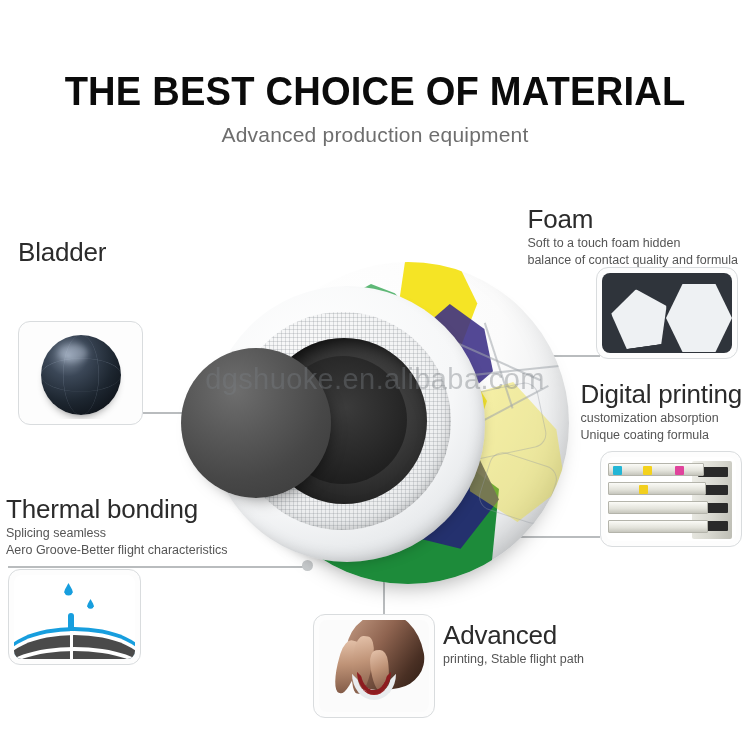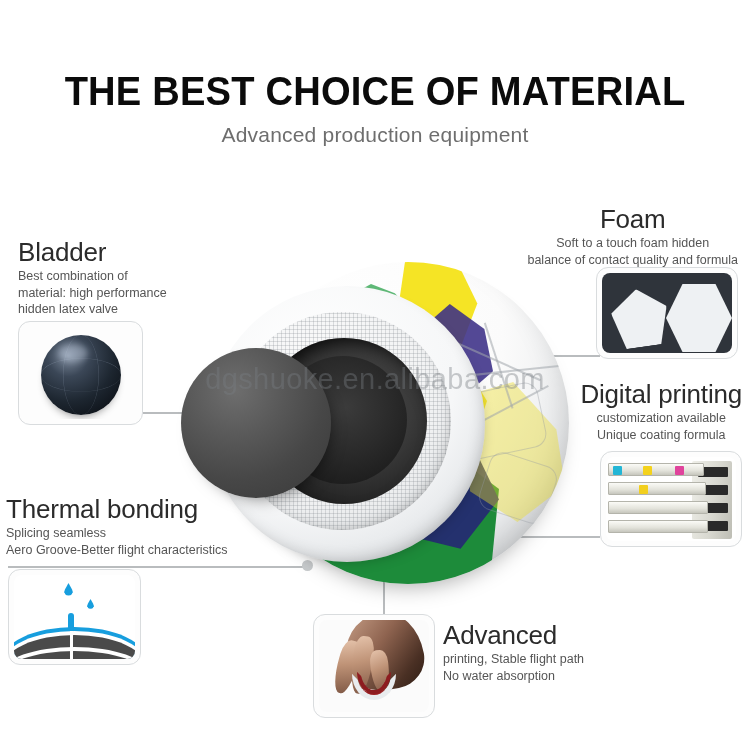--- a/index.html
+++ b/index.html
@@ -31,21 +31,21 @@
   }
 
   
   .label-block { position: absolute; }
   .label-h {
     font-size: 26px; color: #2b2b2b; font-weight: 400;
     line-height: 1.08; letter-spacing: -0.2px; white-space: nowrap;
   }
   .label-p { font-size: 12.5px; color: #555; line-height: 1.32; margin-top: 2px; }
   .label-p div { white-space: nowrap; }
-  .align-right { text-align: center; }
+  .align-right { text-align: left; }
   .align-left  { text-align: left; }
 
   #txt-bladder   { left: 18px;  top: 230px; }
   #txt-foam      { right: 12px; top: 197px; }
   #txt-digital   { right: 8px;  top: 372px; }
   #txt-thermal   { left: 6px;   top: 487px; }
   #txt-leather   { left: 443px; top: 613px; }
 
   
   .line { position: absolute; background: #b9bcbe; }
@@ -286,56 +286,50 @@
     <div class="foam-layer"></div>
     <div class="cavity"></div>
     <div class="cavity-inner"></div>
     <div class="bladder-sphere"></div>
   </div>
 
   <div class="watermark">dgshuoke.en.alibaba.com</div>
 
   <div class="label-block align-left" id="txt-bladder">
     <div class="label-h">Bladder</div>
-    <div class="label-p">
-      <div>Best combination of</div>
-      <div>material: high performance</div>
-      <div>hidden latex valve</div>
-    </div>
   </div>
 
   <div class="label-block align-right" id="txt-foam">
     <div class="label-h">Foam</div>
     <div class="label-p">
       <div>Soft to a touch foam hidden</div>
       <div>balance of contact quality and formula</div>
     </div>
   </div>
 
   <div class="label-block align-right" id="txt-digital">
     <div class="label-h">Digital printing</div>
     <div class="label-p">
-      <div>customization available</div>
+      <div>customization absorption</div>
       <div>Unique coating formula</div>
     </div>
   </div>
 
   <div class="label-block align-left" id="txt-thermal">
     <div class="label-h">Thermal bonding</div>
     <div class="label-p">
       <div>Splicing seamless</div>
       <div>Aero Groove-Better flight characteristics</div>
     </div>
   </div>
 
   <div class="label-block align-left" id="txt-leather">
     <div class="label-h">Advanced</div>
     <div class="label-p">
       <div> printing, Stable flight path</div>
-      <div>No water absorption</div>
     </div>
   </div>
 
   <div class="card" id="card-bladder">
     <div class="card-inner">
       <div class="bladder-ball">
         <div class="bladder-gloss"></div>
       </div>
     </div>
   </div>

